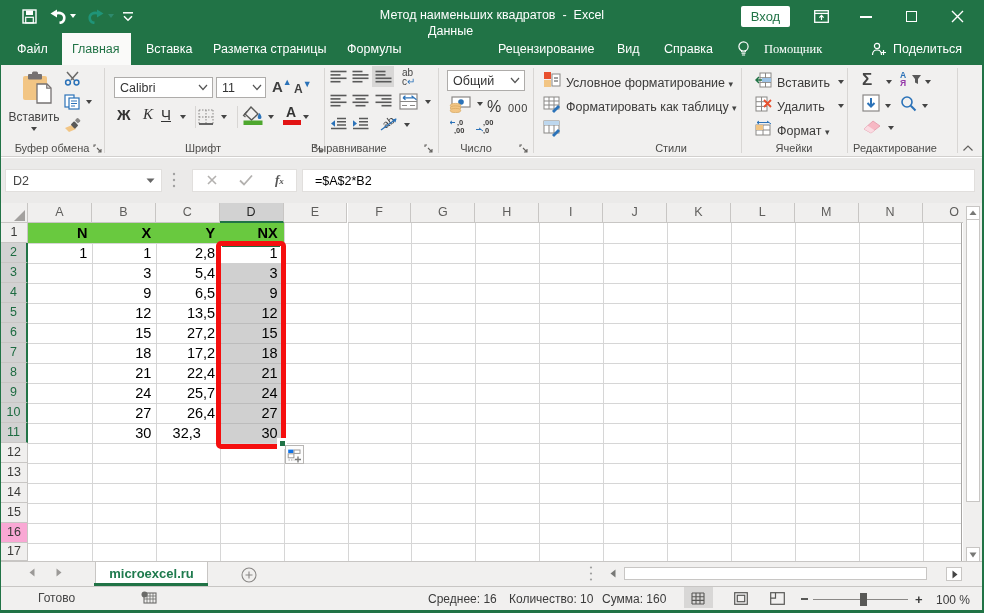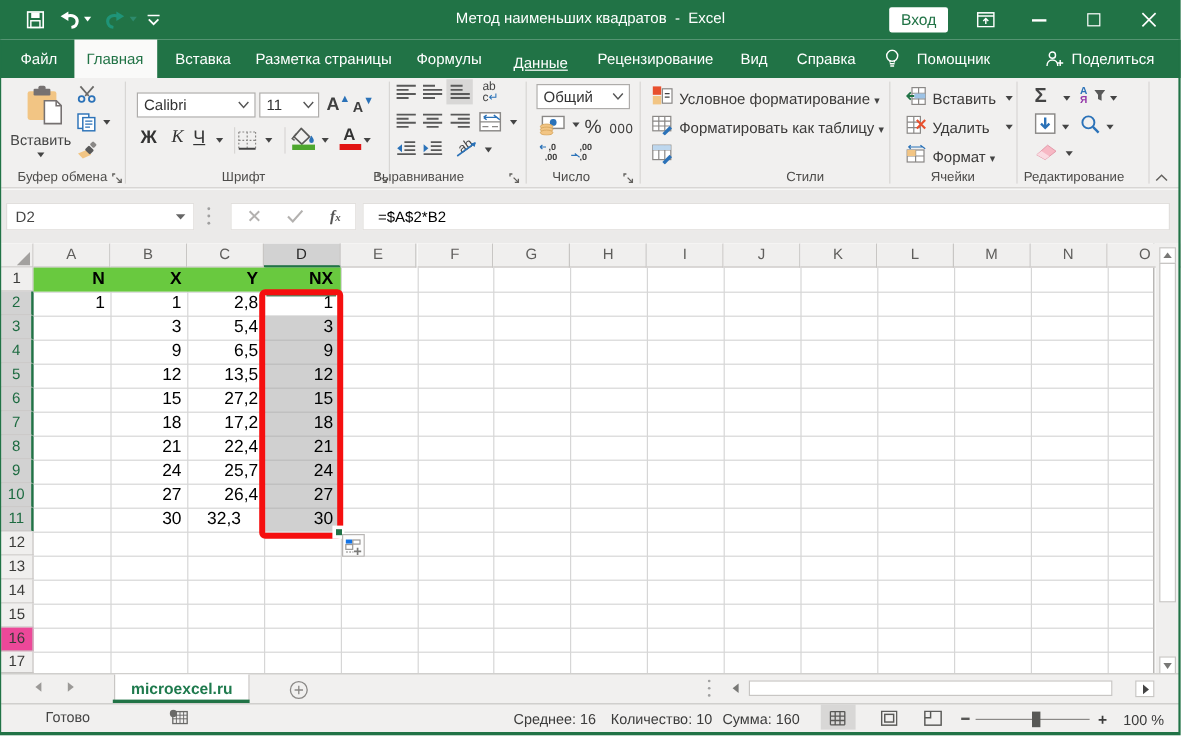--- a/index.html
+++ b/index.html
@@ -40,25 +40,25 @@
 <svg class="abs" style="left:951px;top:10px;" width="13" height="13" viewBox="0 0 13 13">
 <path d="M1 1 L12 12 M12 1 L1 12" stroke="#fff" stroke-width="1.4"></path>
 </svg>
 <div class="abs" style="left:0;top:33px;width:984px;height:32px;background:#217346;"></div>
 <div class="abs" style="left:62px;top:33px;width:69px;height:32px;background:#fafaf9;"></div>
 <div class="abs" style="left:17px;top:42px;font-size:12.5px;color:#fff;">Файл</div>
 <div class="abs" style="left:72px;top:42px;font-size:12.5px;color:#217346;">Главная</div>
 <div class="abs" style="left:146px;top:42px;font-size:12.5px;color:#fff;">Вставка</div>
 <div class="abs" style="left:213px;top:42px;font-size:12.5px;color:#fff;">Разметка страницы</div>
 <div class="abs" style="left:347px;top:42px;font-size:12.5px;color:#fff;">Формулы</div>
-<div class="abs" style="left:428px;top:46px;font-size:12.5px;color:#fff;text-decoration:underline;">Данные</div>
+<div class="abs" style="left:428px;top:24px;font-size:12.5px;color:#fff;">Данные</div>
 <div class="abs" style="left:498px;top:42px;font-size:12.5px;color:#fff;">Рецензирование</div>
 <div class="abs" style="left:617px;top:42px;font-size:12.5px;color:#fff;">Вид</div>
 <div class="abs" style="left:664px;top:42px;font-size:12.5px;color:#fff;">Справка</div>
-<div class="abs" style="left:764px;top:42px;font-size:12.5px;color:#fff;">Помощник</div>
+<div class="abs" style="left:764px;top:42px;font-size:12.5px;color:#fff;font-family:Liberation Serif, serif;">Помощник</div>
 <svg class="abs" style="left:737px;top:41px;" width="13" height="16" viewBox="0 0 13 16">
 <circle cx="6.5" cy="5.5" r="4.6" fill="none" stroke="#fff" stroke-width="1.2"></circle>
 <path d="M4.5 12.2 h4 M4.9 14 h3.2" stroke="#fff" stroke-width="1.2"></path>
 <path d="M4.7 9.3 L4.7 11 M8.3 9.3 L8.3 11" stroke="#fff" stroke-width="1.2"></path>
 </svg>
 <svg class="abs" style="left:871px;top:42px;" width="16" height="14" viewBox="0 0 16 14">
 <circle cx="6" cy="4" r="2.6" fill="none" stroke="#fff" stroke-width="1.2"></circle>
 <path d="M1.5 13 C1.5 9.8 3.5 8 6 8 C8.5 8 10.5 9.8 10.5 13" fill="none" stroke="#fff" stroke-width="1.2"></path>
 <path d="M12.5 8 v5 M10 10.5 h5" stroke="#fff" stroke-width="1.2"></path>
 </svg>
@@ -350,21 +350,21 @@
 <div class="abs" style="left:1px;top:323px;width:27px;height:20px;background:#d2d2d2;border-right:2px solid #217346;border-bottom:1px solid #c8c6c4;color:#1d6b41;font-size:12.5px;text-align:center;line-height:18px;">6</div>
 <div class="abs" style="left:1px;top:343px;width:27px;height:20px;background:#d2d2d2;border-right:2px solid #217346;border-bottom:1px solid #c8c6c4;color:#1d6b41;font-size:12.5px;text-align:center;line-height:18px;">7</div>
 <div class="abs" style="left:1px;top:363px;width:27px;height:20px;background:#d2d2d2;border-right:2px solid #217346;border-bottom:1px solid #c8c6c4;color:#1d6b41;font-size:12.5px;text-align:center;line-height:18px;">8</div>
 <div class="abs" style="left:1px;top:383px;width:27px;height:20px;background:#d2d2d2;border-right:2px solid #217346;border-bottom:1px solid #c8c6c4;color:#1d6b41;font-size:12.5px;text-align:center;line-height:18px;">9</div>
 <div class="abs" style="left:1px;top:403px;width:27px;height:20px;background:#d2d2d2;border-right:2px solid #217346;border-bottom:1px solid #c8c6c4;color:#1d6b41;font-size:12.5px;text-align:center;line-height:18px;">10</div>
 <div class="abs" style="left:1px;top:423px;width:27px;height:20px;background:#d2d2d2;border-right:2px solid #217346;border-bottom:1px solid #c8c6c4;color:#1d6b41;font-size:12.5px;text-align:center;line-height:18px;">11</div>
 <div class="abs" style="left:1px;top:443px;width:27px;height:20px;background:#f0efee;border-right:1px solid #c8c6c4;border-bottom:1px solid #c8c6c4;color:#3a3a38;font-size:12.5px;text-align:center;line-height:18px;">12</div>
 <div class="abs" style="left:1px;top:463px;width:27px;height:20px;background:#f0efee;border-right:1px solid #c8c6c4;border-bottom:1px solid #c8c6c4;color:#3a3a38;font-size:12.5px;text-align:center;line-height:18px;">13</div>
 <div class="abs" style="left:1px;top:483px;width:27px;height:20px;background:#f0efee;border-right:1px solid #c8c6c4;border-bottom:1px solid #c8c6c4;color:#3a3a38;font-size:12.5px;text-align:center;line-height:18px;">14</div>
 <div class="abs" style="left:1px;top:503px;width:27px;height:20px;background:#f0efee;border-right:1px solid #c8c6c4;border-bottom:1px solid #c8c6c4;color:#3a3a38;font-size:12.5px;text-align:center;line-height:18px;">15</div>
-<div class="abs" style="left:1px;top:523px;width:27px;height:20px;background:#ec4899;border-right:1px solid #c8c6c4;border-bottom:1px solid #c8c6c4;color:#3a3a38;font-size:12.5px;text-align:center;line-height:18px;">16</div>
+<div class="abs" style="left:1px;top:523px;width:27px;height:20px;background:#f9a8d4;border-right:1px solid #c8c6c4;border-bottom:1px solid #c8c6c4;color:#3a3a38;font-size:12.5px;text-align:center;line-height:18px;">16</div>
 <div class="abs" style="left:1px;top:543px;width:27px;height:18px;background:#f0efee;border-right:1px solid #c8c6c4;border-bottom:1px solid #c8c6c4;color:#3a3a38;font-size:12.5px;text-align:center;line-height:16px;">17</div>
 <div class="abs" style="left:91.9px;top:223px;width:1px;height:338px;background:#d6d6d6;"></div>
 <div class="abs" style="left:155.8px;top:223px;width:1px;height:338px;background:#d6d6d6;"></div>
 <div class="abs" style="left:219.7px;top:223px;width:1px;height:338px;background:#d6d6d6;"></div>
 <div class="abs" style="left:283.6px;top:223px;width:1px;height:338px;background:#d6d6d6;"></div>
 <div class="abs" style="left:347.5px;top:223px;width:1px;height:338px;background:#d6d6d6;"></div>
 <div class="abs" style="left:411.4px;top:223px;width:1px;height:338px;background:#d6d6d6;"></div>
 <div class="abs" style="left:475.3px;top:223px;width:1px;height:338px;background:#d6d6d6;"></div>
 <div class="abs" style="left:539.2px;top:223px;width:1px;height:338px;background:#d6d6d6;"></div>
 <div class="abs" style="left:603.1px;top:223px;width:1px;height:338px;background:#d6d6d6;"></div>

